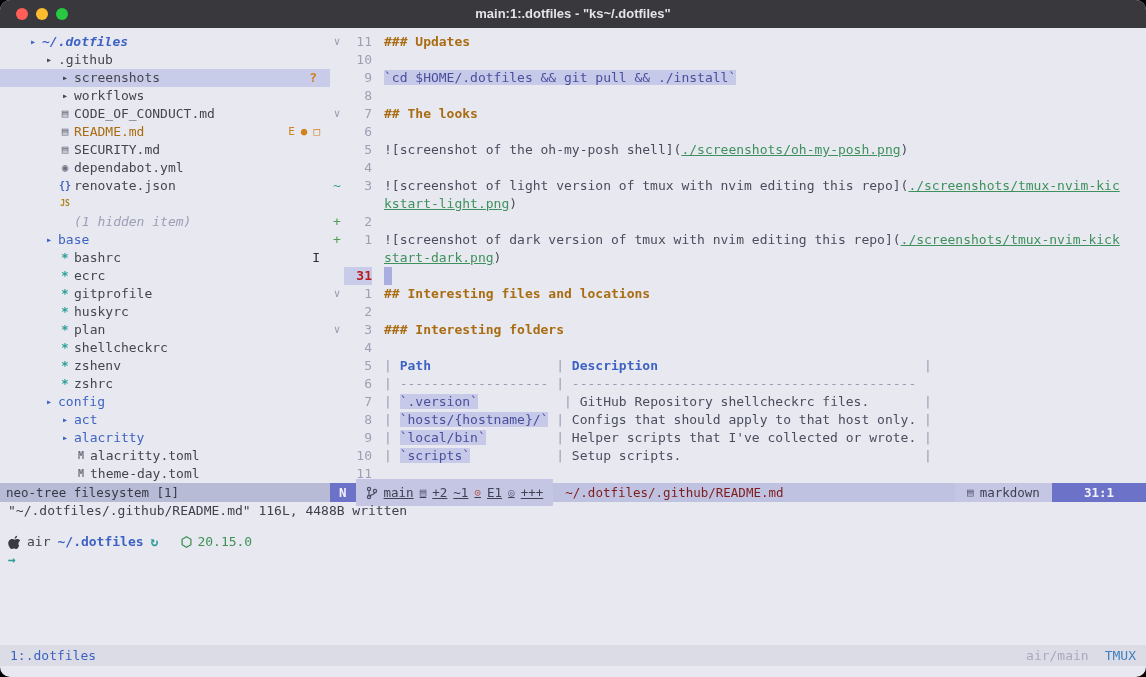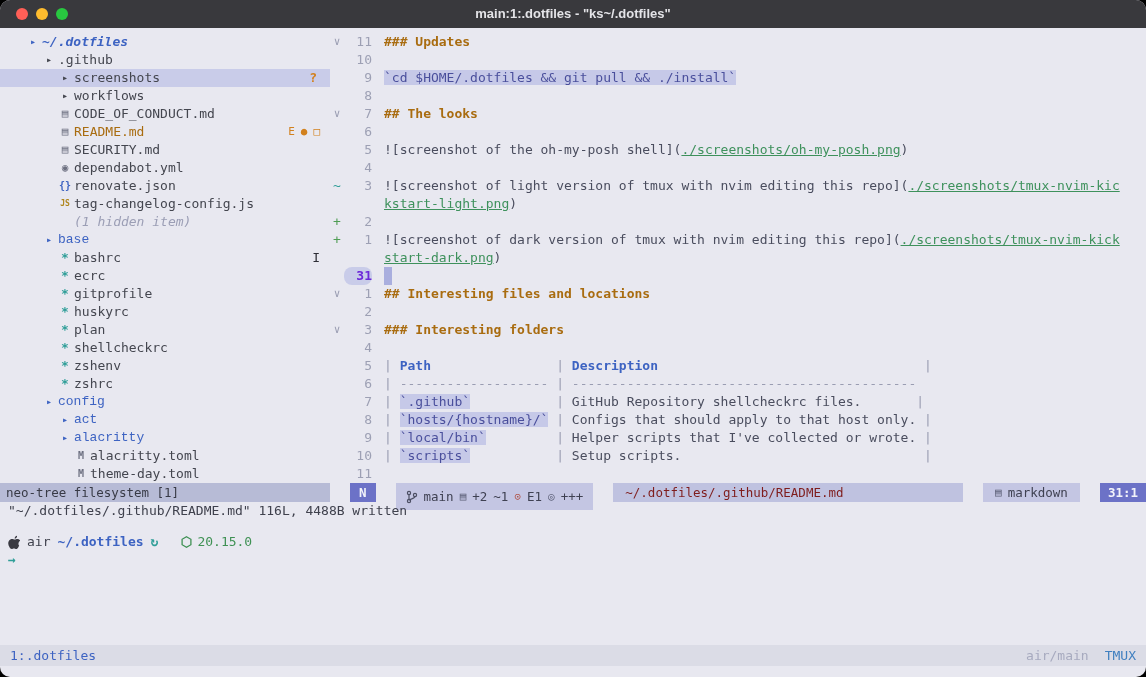--- a/index.html
+++ b/index.html
@@ -33,55 +33,55 @@
   .nt-icon { flex: 0 0 18px; width: 18px; text-align: center; color: var(--folder-text); }
   .nt-row.blue .nt-icon { color: var(--accent-blue); }
   .i-arrow { font-size: 10px; }
   .i-md   { color: var(--icon-gray); font-size: 11px; }
   .i-json { color: var(--accent-blue); font-size: 10px; font-weight: bold; }
   .i-js   { color: var(--js-yellow); font-size: 8px; font-weight: bold; }
   .i-star { color: var(--teal); font-weight: bold; }
   .i-toml { color: var(--icon-gray); font-size: 10px; font-weight: bold; }
   .nt-label.nt-root    { color: var(--accent-blue); font-weight: bold; font-style: italic; }
   .nt-label.nt-dir     { color: var(--folder-text); }
-  .nt-label.nt-dirblue { color: var(--accent-blue); font-family: Liberation Mono, monospace; }
+  .nt-label.nt-dirblue { color: var(--accent-blue); }
   .nt-label.nt-file    { color: var(--folder-text); }
   .nt-label.nt-active  { color: var(--heading); }
   .nt-label.nt-hidden  { color: var(--hidden-text); font-style: italic; }
   .nt-markers { margin-left: auto; padding-right: 10px; display: flex; gap: 6px; color: var(--orange-badge); }
   .nt-marker { font-size: 11px; }
   .nt-badge { margin-left: auto; padding-right: 13px; color: var(--orange-badge); font-weight: bold; }
   .nt-ibeam { margin-left: auto; padding-right: 10px; color: #2e2e36; }
   
   .editor { flex: 1; overflow: hidden; }
   .ed-row { height: 18px; display: flex; white-space: pre; overflow: hidden; }
   .ed-sign { flex: 0 0 14px; width: 14px; text-align: center; }
   .s-fold { color: var(--punct); font-size: 11px; }
   .s-change { color: var(--teal); }
   .s-add { color: var(--add-green); }
   .ed-num { flex: 0 0 28px; width: 28px; text-align: right; color: var(--gutter); }
-  .ed-num.current { background: var(--selection); color: #6d28d9; font-weight: bold; border-radius: 8px; }
+  .ed-num.current { background: var(--selection); color: #b91c1c; font-weight: bold; }
   .ed-text { flex: 1; padding-left: 12px; overflow: hidden; }
   .ed-cursor { display: inline-block; width: 8px; height: 18px; background: var(--cursor-block); vertical-align: top; }
   .seg-h    { color: var(--heading); font-weight: bold; }
   .seg-code { color: var(--code-text); background: var(--code-bg); }
   .seg-txt  { color: var(--body-text); }
   .seg-link { color: var(--link-green); text-decoration: underline; }
   .seg-pun  { color: var(--punct); }
   .seg-th   { color: var(--accent-blue); font-weight: bold; }
   
-  .statusrow { flex: 0 0 19px; height: 19px; display: flex; align-items: flex-start; font-size: 12.5px; line-height: 19px; gap: 20px; }
+  .statusrow { flex: 0 0 19px; height: 19px; display: flex; align-items: center; font-size: 12.5px; line-height: 19px; }
   .nt-status { flex: 0 0 330px; background: var(--neotree-status-bg); color: #383a46; padding-left: 6px; }
   .sl-mode { background: var(--mode-bg); color: var(--mode-text); font-weight: bold; padding: 0 9px; }
-  .sl-git { background: var(--seg-bg); color: var(--statusline-text); display: flex; align-items: center; gap: 6px; padding: 4px 10px; }
+  .sl-git { background: var(--seg-bg); color: var(--statusline-text); display: flex; align-items: center; gap: 6px; padding: 4px 10px; text-decoration: underline; }
   .sl-icon { font-size: 11px; color: #5d6078; }
   .sl-icon.err { color: #b05347; }
   .sl-mid { flex: 1; background: var(--mid-bg); color: #7f1d1d; padding-left: 12px; overflow: hidden; }
   .sl-ft { background: var(--seg-bg); color: var(--statusline-text); display: flex; align-items: center; gap: 6px; padding: 0 12px; }
-  .sl-pos { background: var(--mode-bg); color: var(--mode-text); font-weight: bold; padding: 0 8px; }
+  .sl-pos { background: var(--mode-bg); color: var(--mode-text); font-weight: bold; padding: 0 32px; }
   
   .cmdline { flex: 0 0 19px; padding-left: 8px; color: var(--text-dark); }
   .shell { margin-top: 12px; padding-left: 8px; }
   .prompt-line { height: 18px; display: flex; align-items: center; gap: 7px; }
   .host { color: var(--text-dark); }
   .cwd { color: var(--accent-blue); font-weight: bold; }
   .gitp { color: var(--teal); font-weight: bold; }
   .node { color: var(--green); display: flex; align-items: center; gap: 5px; margin-left: 16px; }
   .arrow-line { height: 18px; color: var(--teal); font-weight: bold; }
   
@@ -111,21 +111,21 @@
         <div id="neotree-list">
             <div class="nt-row blue" style="padding-left: 24px;"><span class="nt-icon i-arrow">▸</span><span class="nt-label nt-root">~/.dotfiles</span></div>
             <div class="nt-row" style="padding-left: 40px;"><span class="nt-icon i-arrow">▸</span><span class="nt-label nt-dir">.github</span></div>
             <div class="nt-row selected" style="padding-left: 56px;"><span class="nt-icon i-arrow">▸</span><span class="nt-label nt-dir">screenshots</span><span class="nt-badge">?</span></div>
             <div class="nt-row" style="padding-left: 56px;"><span class="nt-icon i-arrow">▸</span><span class="nt-label nt-dir">workflows</span></div>
             <div class="nt-row" style="padding-left: 56px;"><span class="nt-icon i-md">▤</span><span class="nt-label nt-file">CODE_OF_CONDUCT.md</span></div>
             <div class="nt-row" style="padding-left: 56px;"><span class="nt-icon i-md">▤</span><span class="nt-label nt-active">README.md</span><span class="nt-markers"><span class="nt-marker">E</span><span class="nt-marker">●</span><span class="nt-marker">□</span></span></div>
             <div class="nt-row" style="padding-left: 56px;"><span class="nt-icon i-md">▤</span><span class="nt-label nt-file">SECURITY.md</span></div>
             <div class="nt-row" style="padding-left: 56px;"><span class="nt-icon i-md">◉</span><span class="nt-label nt-file">dependabot.yml</span></div>
             <div class="nt-row" style="padding-left: 56px;"><span class="nt-icon i-json">{}</span><span class="nt-label nt-file">renovate.json</span></div>
-            <div class="nt-row" style="padding-left: 56px;"><span class="nt-icon i-js">JS</span><span class="nt-label nt-file">tag-changelog-config.js</span></div>
+            <div class="nt-row" style="padding-left: 56px;"><span class="nt-icon i-js">JS</span></div>
             <div class="nt-row" style="padding-left: 56px;"><span class="nt-icon i-none"></span><span class="nt-label nt-hidden">(1 hidden item)</span></div>
             <div class="nt-row blue" style="padding-left: 40px;"><span class="nt-icon i-arrow">▸</span><span class="nt-label nt-dirblue">base</span></div>
             <div class="nt-row" style="padding-left: 56px;"><span class="nt-icon i-star">*</span><span class="nt-label nt-file">bashrc</span><span class="nt-ibeam">I</span></div>
             <div class="nt-row" style="padding-left: 56px;"><span class="nt-icon i-star">*</span><span class="nt-label nt-file">ecrc</span></div>
             <div class="nt-row" style="padding-left: 56px;"><span class="nt-icon i-star">*</span><span class="nt-label nt-file">gitprofile</span></div>
             <div class="nt-row" style="padding-left: 56px;"><span class="nt-icon i-star">*</span><span class="nt-label nt-file">huskyrc</span></div>
             <div class="nt-row" style="padding-left: 56px;"><span class="nt-icon i-star">*</span><span class="nt-label nt-file">plan</span></div>
             <div class="nt-row" style="padding-left: 56px;"><span class="nt-icon i-star">*</span><span class="nt-label nt-file">shellcheckrc</span></div>
             <div class="nt-row" style="padding-left: 56px;"><span class="nt-icon i-star">*</span><span class="nt-label nt-file">zshenv</span></div>
             <div class="nt-row" style="padding-left: 56px;"><span class="nt-icon i-star">*</span><span class="nt-label nt-file">zshrc</span></div>
@@ -151,21 +151,21 @@
             <div class="ed-row"><span class="ed-sign s-add">+</span><span class="ed-num">2</span><span class="ed-text"></span></div>
             <div class="ed-row"><span class="ed-sign s-add">+</span><span class="ed-num">1</span><span class="ed-text"><span class="seg-txt">![screenshot of dark version of tmux with nvim editing this repo](</span><span class="seg-link">./screenshots/tmux-nvim-kick</span></span></div>
             <div class="ed-row"><span class="ed-sign"></span><span class="ed-num"></span><span class="ed-text"><span class="seg-link">start-dark.png</span><span class="seg-txt">)</span></span></div>
             <div class="ed-row"><span class="ed-sign"></span><span class="ed-num current">31</span><span class="ed-text"><span class="ed-cursor"> </span></span></div>
             <div class="ed-row"><span class="ed-sign s-fold">∨</span><span class="ed-num">1</span><span class="ed-text"><span class="seg-h">## Interesting files and locations</span></span></div>
             <div class="ed-row"><span class="ed-sign"></span><span class="ed-num">2</span><span class="ed-text"></span></div>
             <div class="ed-row"><span class="ed-sign s-fold">∨</span><span class="ed-num">3</span><span class="ed-text"><span class="seg-h">### Interesting folders</span></span></div>
             <div class="ed-row"><span class="ed-sign"></span><span class="ed-num">4</span><span class="ed-text"></span></div>
             <div class="ed-row"><span class="ed-sign"></span><span class="ed-num">5</span><span class="ed-text"><span class="seg-pun">| </span><span class="seg-th">Path</span><span class="seg-pun">                | </span><span class="seg-th">Description</span><span class="seg-pun">                                  |</span></span></div>
             <div class="ed-row"><span class="ed-sign"></span><span class="ed-num">6</span><span class="ed-text"><span class="seg-pun">| ------------------- | --------------------------------------------</span></span></div>
-            <div class="ed-row"><span class="ed-sign"></span><span class="ed-num">7</span><span class="ed-text"><span class="seg-pun">| </span><span class="seg-code">`.github`</span><span class="seg-pun">           | </span><span class="seg-txt">GitHub Repository shellcheckrc files.</span><span class="seg-pun">       |</span></span></div>
+            <div class="ed-row"><span class="ed-sign"></span><span class="ed-num">7</span><span class="ed-text"><span class="seg-pun">| </span><span class="seg-code">`.version`</span><span class="seg-pun">           | </span><span class="seg-txt">GitHub Repository shellcheckrc files.</span><span class="seg-pun">       |</span></span></div>
             <div class="ed-row"><span class="ed-sign"></span><span class="ed-num">8</span><span class="ed-text"><span class="seg-pun">| </span><span class="seg-code">`hosts/{hostname}/`</span><span class="seg-pun"> | </span><span class="seg-txt">Configs that should apply to that host only.</span><span class="seg-pun"> |</span></span></div>
             <div class="ed-row"><span class="ed-sign"></span><span class="ed-num">9</span><span class="ed-text"><span class="seg-pun">| </span><span class="seg-code">`local/bin`</span><span class="seg-pun">         | </span><span class="seg-txt">Helper scripts that I've collected or wrote.</span><span class="seg-pun"> |</span></span></div>
             <div class="ed-row"><span class="ed-sign"></span><span class="ed-num">10</span><span class="ed-text"><span class="seg-pun">| </span><span class="seg-code">`scripts`</span><span class="seg-pun">           | </span><span class="seg-txt">Setup scripts.</span><span class="seg-pun">                               |</span></span></div>
             <div class="ed-row"><span class="ed-sign"></span><span class="ed-num">11</span><span class="ed-text"></span></div>
           </div>
       </div>
     </div>
 
     <div class="statusrow">
       <div class="nt-status">neo-tree filesystem [1]</div>

